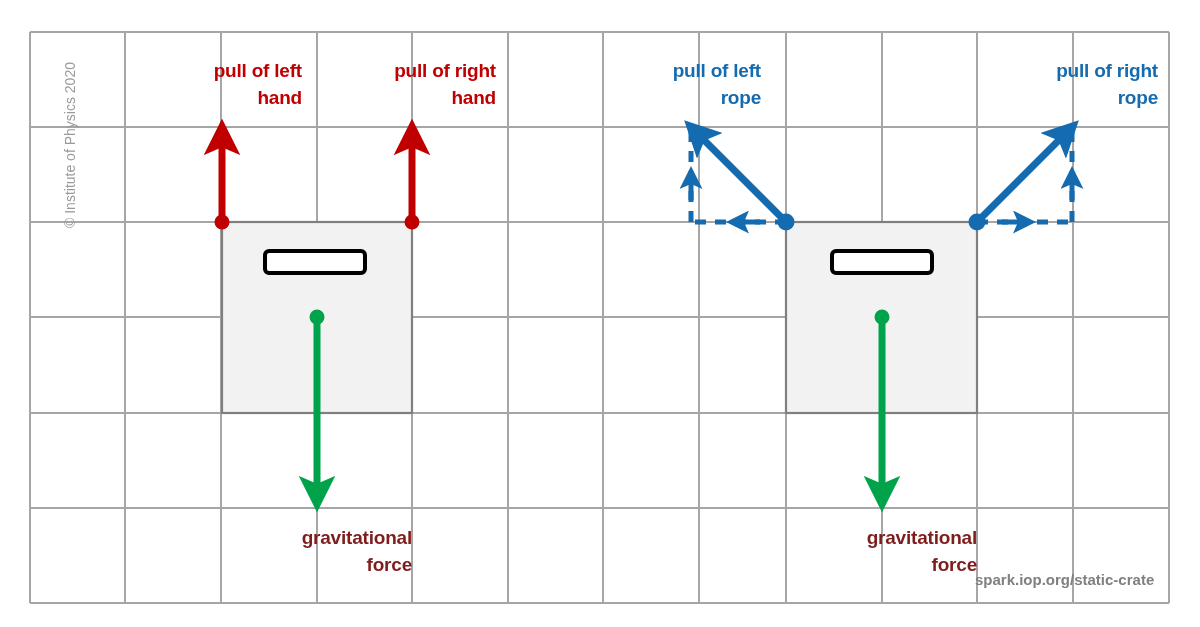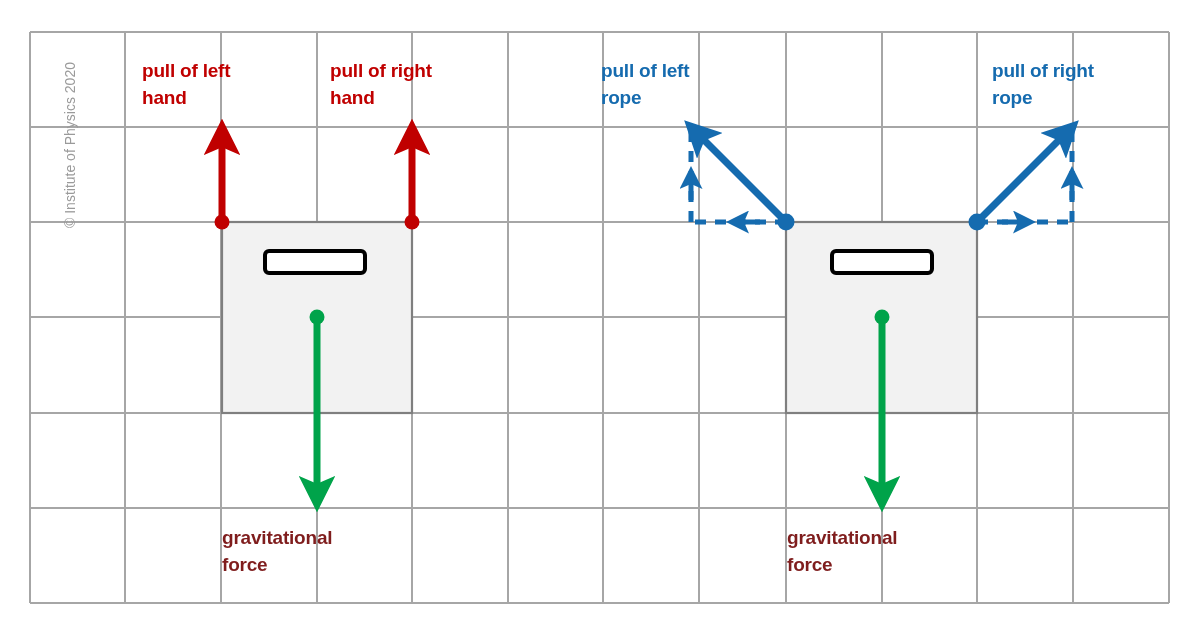--- a/index.html
+++ b/index.html
@@ -24,21 +24,21 @@
     top: 0;
     width: 1200px;
     height: 627px;
   }
   .lbl {
     position: absolute;
     font-family: "Liberation Sans", sans-serif;
     font-weight: bold;
     font-size: 19px;
     line-height: 1.42;
-    text-align: left;
+    text-align: right;
     white-space: pre-line;
     letter-spacing: -0.2px;
   }
   .lbl-red   { color: #C00000; }
   .lbl-blue  { color: #156BAF; }
   .lbl-green { color: #7f1d1d; }
   .url {
     position: absolute;
     font-family: "Liberation Sans", sans-serif;
     font-weight: bold;
@@ -166,16 +166,17 @@
 
   <div class="lbl lbl-blue" style="left:992px; top:58px; width:166px;">pull of right
 rope</div>
 
   <div class="lbl lbl-green" style="left:222px; top:525px; width:190px;">gravitational
 force</div>
 
   <div class="lbl lbl-green" style="left:787px; top:525px; width:190px;">gravitational
 force</div>
 
+  <div class="url" style="left:975px; top:571px;">spark.iop.org/static-crate</div>
 
   <div class="copyright" style="left:62px; top:228px;">© Institute of Physics 2020</div>
 
 </div>
 
 </body></html>

